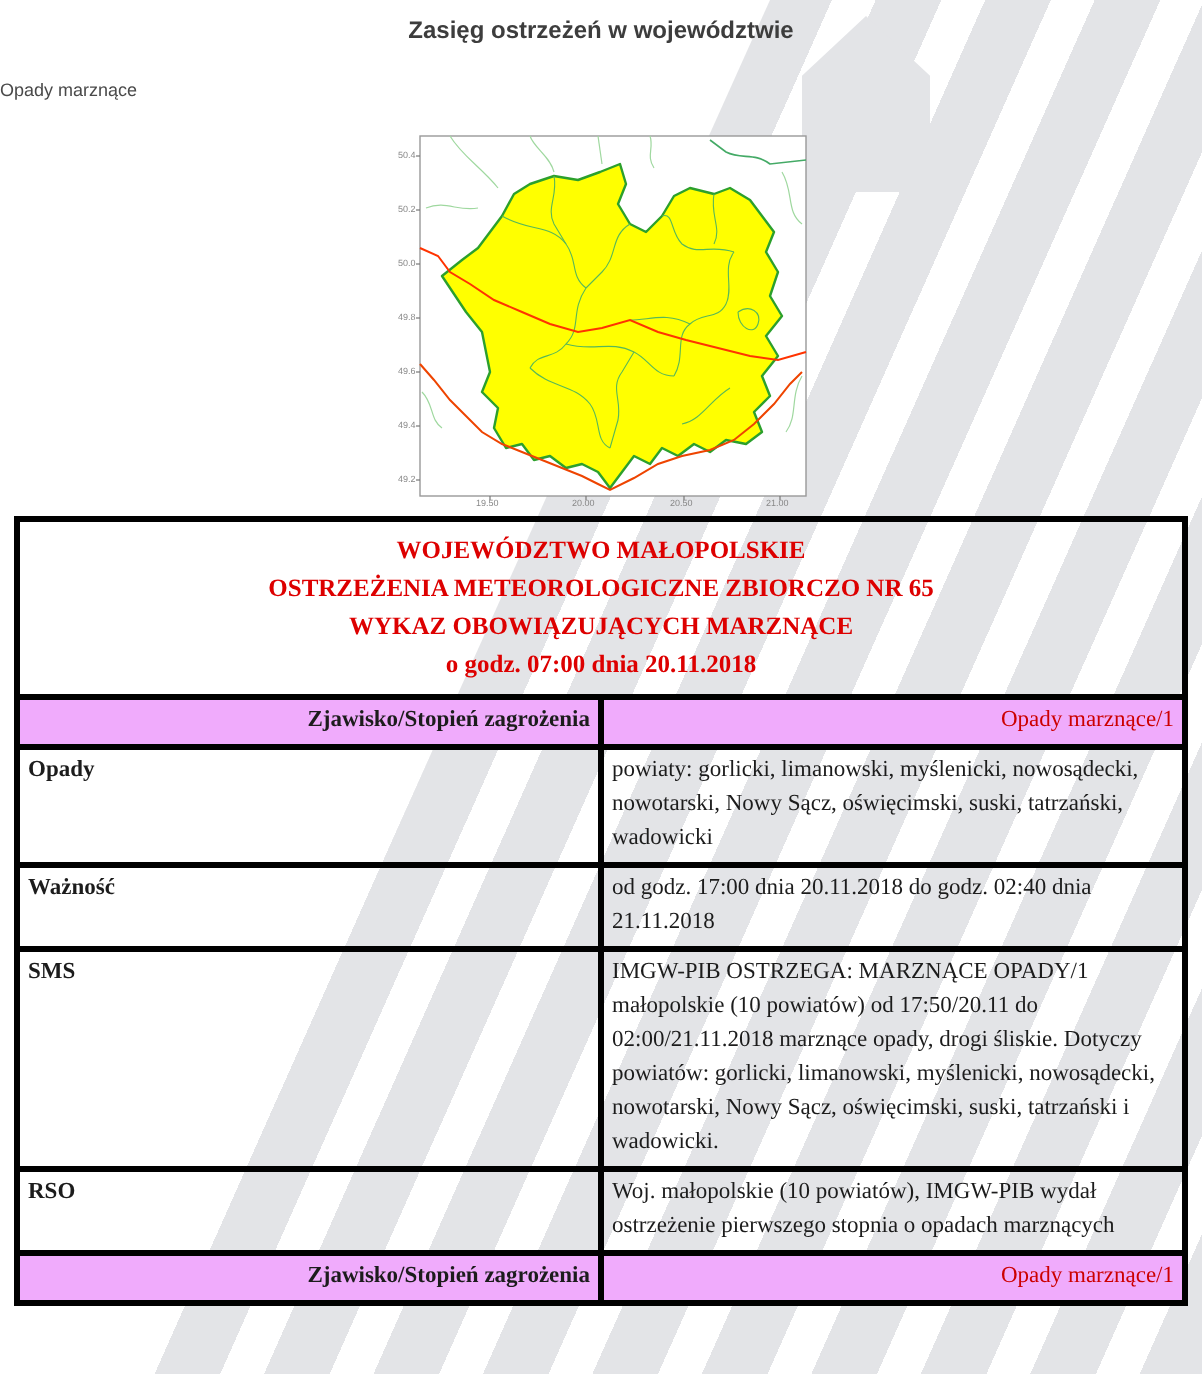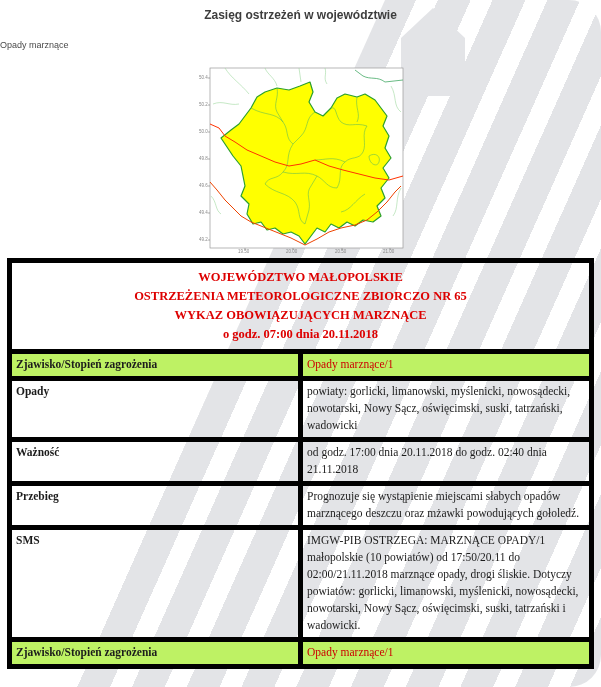--- a/index.html
+++ b/index.html
@@ -1,40 +1,40 @@
 <!DOCTYPE html>
 <html><head>
 <meta charset="utf-8">
 <style>
   html,body{margin:0;padding:0;background:#fff;}
   #page{position:relative;width:601px;height:687px;background:#fff;overflow:hidden;
-        font-family:"Liberation Serif",serif;border-radius:32px;}
+        font-family:"Liberation Serif",serif;}
   
   .wm-stripes{position:absolute;left:0;top:0;width:601px;height:687px;z-index:0;
     background:repeating-linear-gradient(114deg,#e3e4e7 0 30px,transparent 30px 50px);
     clip-path:polygon(385px 0,601px 0,601px 687px,76px 687px);}
   .wm-arrow{position:absolute;left:401px;top:8px;width:64px;height:88px;background:#e3e4e7;
     clip-path:polygon(50% 0,100% 34%,100% 100%,0 100%,0 34%);z-index:0;}
   
   .page-title{position:absolute;left:0;top:8px;width:601px;text-align:center;z-index:2;
     font-family:"Liberation Sans",sans-serif;font-weight:bold;font-size:12px;color:#3d3d3d;}
   .map-subtitle{position:absolute;left:0;top:40px;width:601px;text-align:left;z-index:2;
     font-family:"Liberation Sans",sans-serif;font-size:9px;color:#4a4a4a;line-height:11px;}
   
   .map-wrap{position:absolute;left:205px;top:62px;width:202px;height:194px;z-index:1;}
   .tick{position:absolute;font-family:"Liberation Sans",sans-serif;font-size:4.5px;color:#888;}
   
   .bulletin{position:absolute;left:7px;top:258px;width:587px;z-index:2;
     border-collapse:collapse;table-layout:fixed;background:transparent;}
-  .bulletin td{border:5px solid #000000;vertical-align:top;padding:2px 4px 3px 4px;
+  .bulletin td{border:3px solid #000000;vertical-align:top;padding:2px 4px 3px 4px;
     font-size:11.5px;line-height:17px;color:#1c1c1c;}
   .bulletin .hdr{ text-align:center;padding:5px 4px;}
   .hdr div{color:#dd0000;font-weight:bold;font-size:12.5px;line-height:19px;}
   .bulletin .lbl{width:149px;font-weight:bold;}
-  .bulletin tr.hl td{background:#bef264;}
+  .bulletin tr.hl td{background:#f0abfc;text-align:right;}
   .bulletin tr.hl .val{color:#cc0000;}
 </style>
 </head>
 <body>
 
 <div id="page">
 
   <div class="wm-stripes"></div>
   <div class="wm-arrow"></div>
 
@@ -143,26 +143,26 @@
         </tr>
         <tr>
           <td class="lbl">Opady</td>
           <td class="val">powiaty: gorlicki, limanowski, myślenicki, nowosądecki, nowotarski, Nowy Sącz, oświęcimski, suski, tatrzański, wadowicki</td>
         </tr>
         <tr>
           <td class="lbl">Ważność</td>
           <td class="val">od godz. 17:00 dnia 20.11.2018 do godz. 02:40 dnia 21.11.2018</td>
         </tr>
         <tr>
-          <td class="lbl">Przebieg</td>
-          <td class="val">Prognozuje się wystąpienie miejscami słabych opadów marznącego deszczu oraz mżawki powodujących gołoledź.</td>
+          <td class="lbl">SMS</td>
+          <td class="val">IMGW-PIB OSTRZEGA: MARZNĄCE OPADY/1 małopolskie (10 powiatów) od 17:50/20.11 do 02:00/21.11.2018 marznące opady, drogi śliskie. Dotyczy powiatów: gorlicki, limanowski, myślenicki, nowosądecki, nowotarski, Nowy Sącz, oświęcimski, suski, tatrzański i wadowicki.</td>
         </tr>
         <tr>
-          <td class="lbl">SMS</td>
-          <td class="val">IMGW-PIB OSTRZEGA: MARZNĄCE OPADY/1 małopolskie (10 powiatów) od 17:50/20.11 do 02:00/21.11.2018 marznące opady, drogi śliskie. Dotyczy powiatów: gorlicki, limanowski, myślenicki, nowosądecki, nowotarski, Nowy Sącz, oświęcimski, suski, tatrzański i wadowicki.</td>
+          <td class="lbl">RSO</td>
+          <td class="val">Woj. małopolskie (10 powiatów), IMGW-PIB wydał ostrzeżenie pierwszego stopnia o opadach marznących</td>
         </tr>
         <tr class="hl">
           <td class="lbl">Zjawisko/Stopień zagrożenia</td>
           <td class="val">Opady marznące/1</td>
         </tr>
       </tbody>
   </table>
 
 </div>
 

